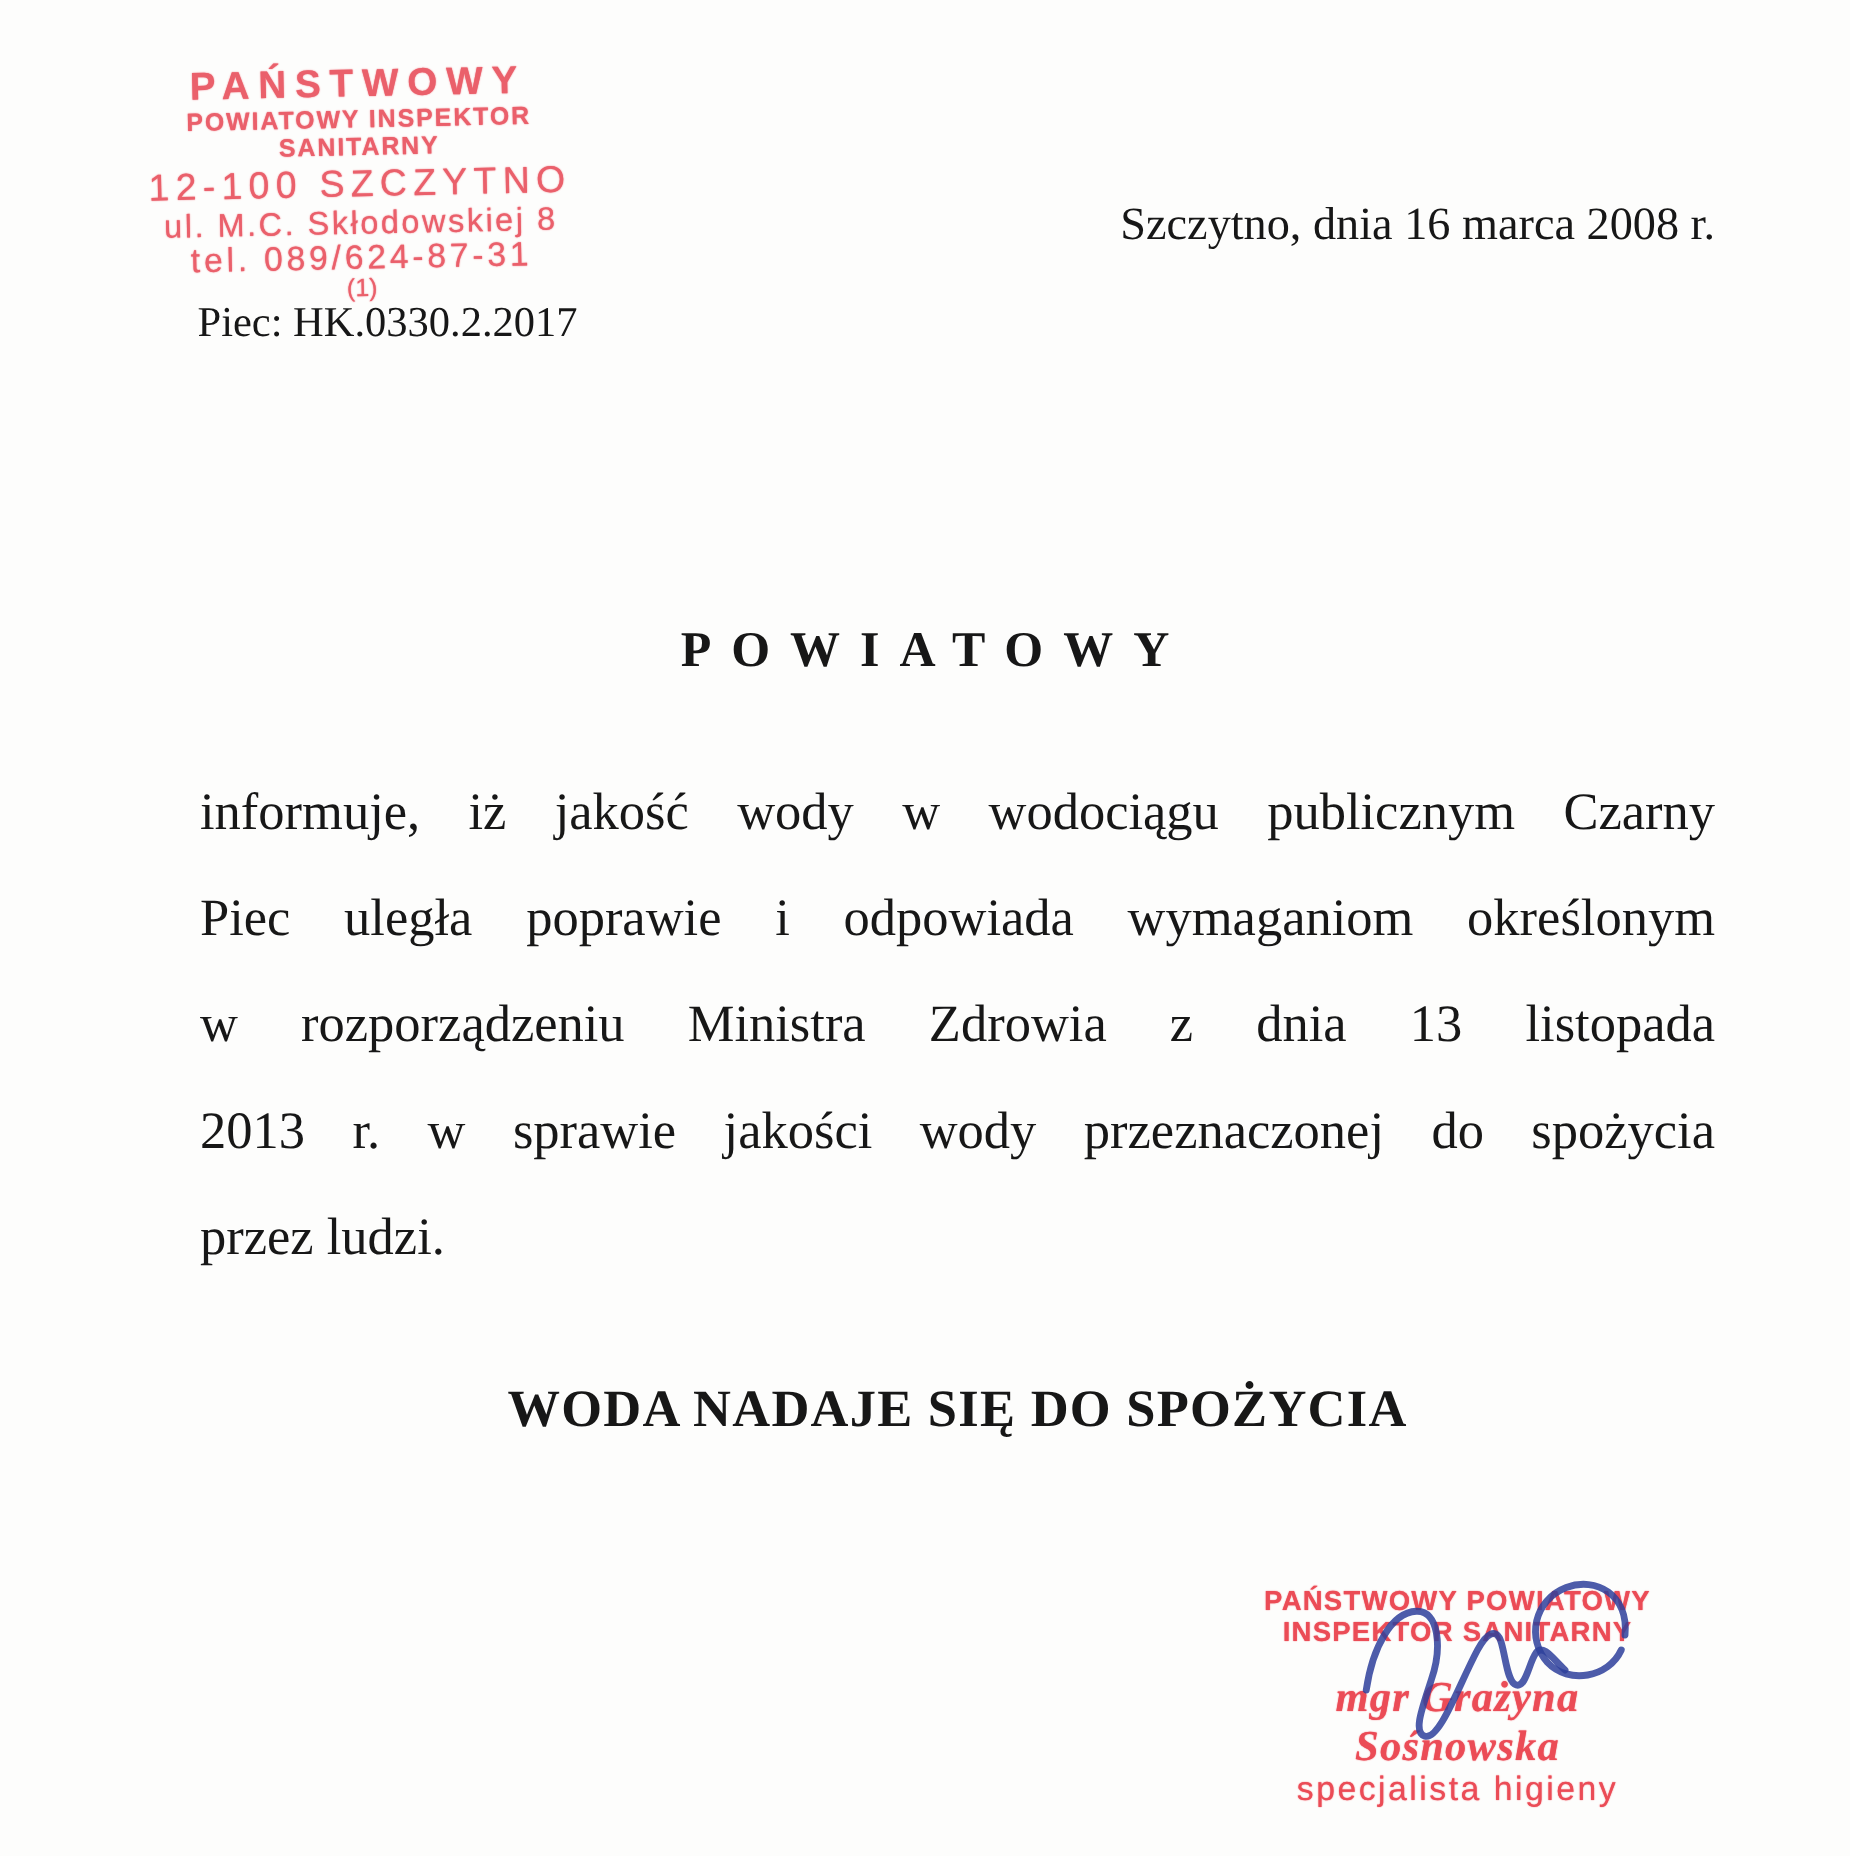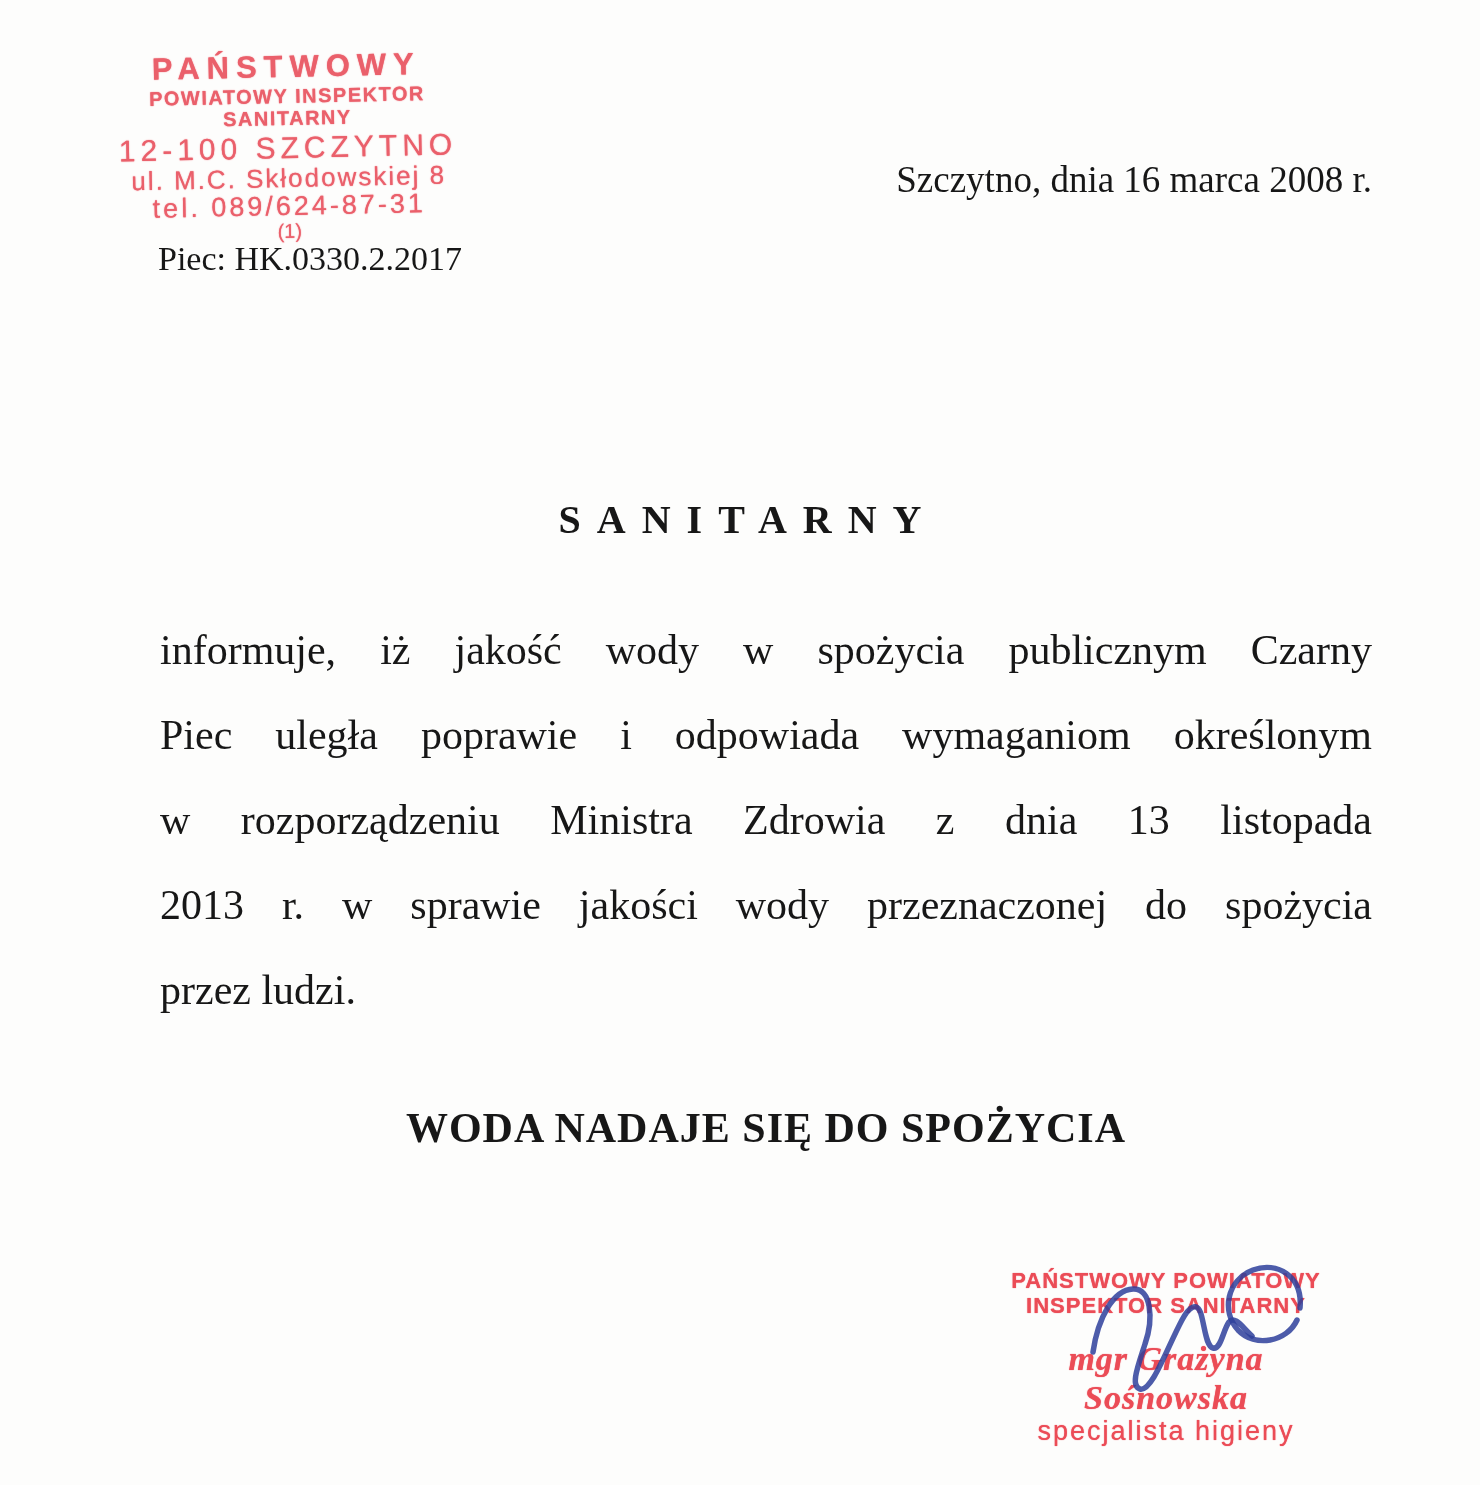--- a/index.html
+++ b/index.html
@@ -112,24 +112,24 @@
     <div class="os-3">12-100 SZCZYTNO</div>
     <div class="os-4">ul. M.C. Skłodowskiej 8</div>
     <div class="os-5">tel. 089/624-87-31</div>
     <div class="os-6">(1)</div>
   </div>
 
   <div class="dateline">Szczytno, dnia 16 marca 2008 r.</div>
 
   <div class="reference">Piec: HK.0330.2.2017</div>
 
-  <div class="doc-title">SANITARNY</div>
+  <div class="doc-title">POWIATOWY</div>
 
   <div class="body-text">
-    <div class="body-line">informuje, iż jakość wody w spożycia publicznym Czarny</div>
+    <div class="body-line">informuje, iż jakość wody w wodociągu publicznym Czarny</div>
     <div class="body-line">Piec uległa poprawie i odpowiada wymaganiom określonym</div>
     <div class="body-line">w rozporządzeniu Ministra Zdrowia z dnia 13 listopada</div>
     <div class="body-line">2013 r. w sprawie jakości wody przeznaczonej do spożycia</div>
     <div class="body-line last">przez ludzi.</div>
   </div>
 
   <div class="emphasis">WODA NADAJE SIĘ DO SPOŻYCIA</div>
 
   <div class="sig-stamp">
     <div class="sig-line1">PAŃSTWOWY POWIATOWY</div>

